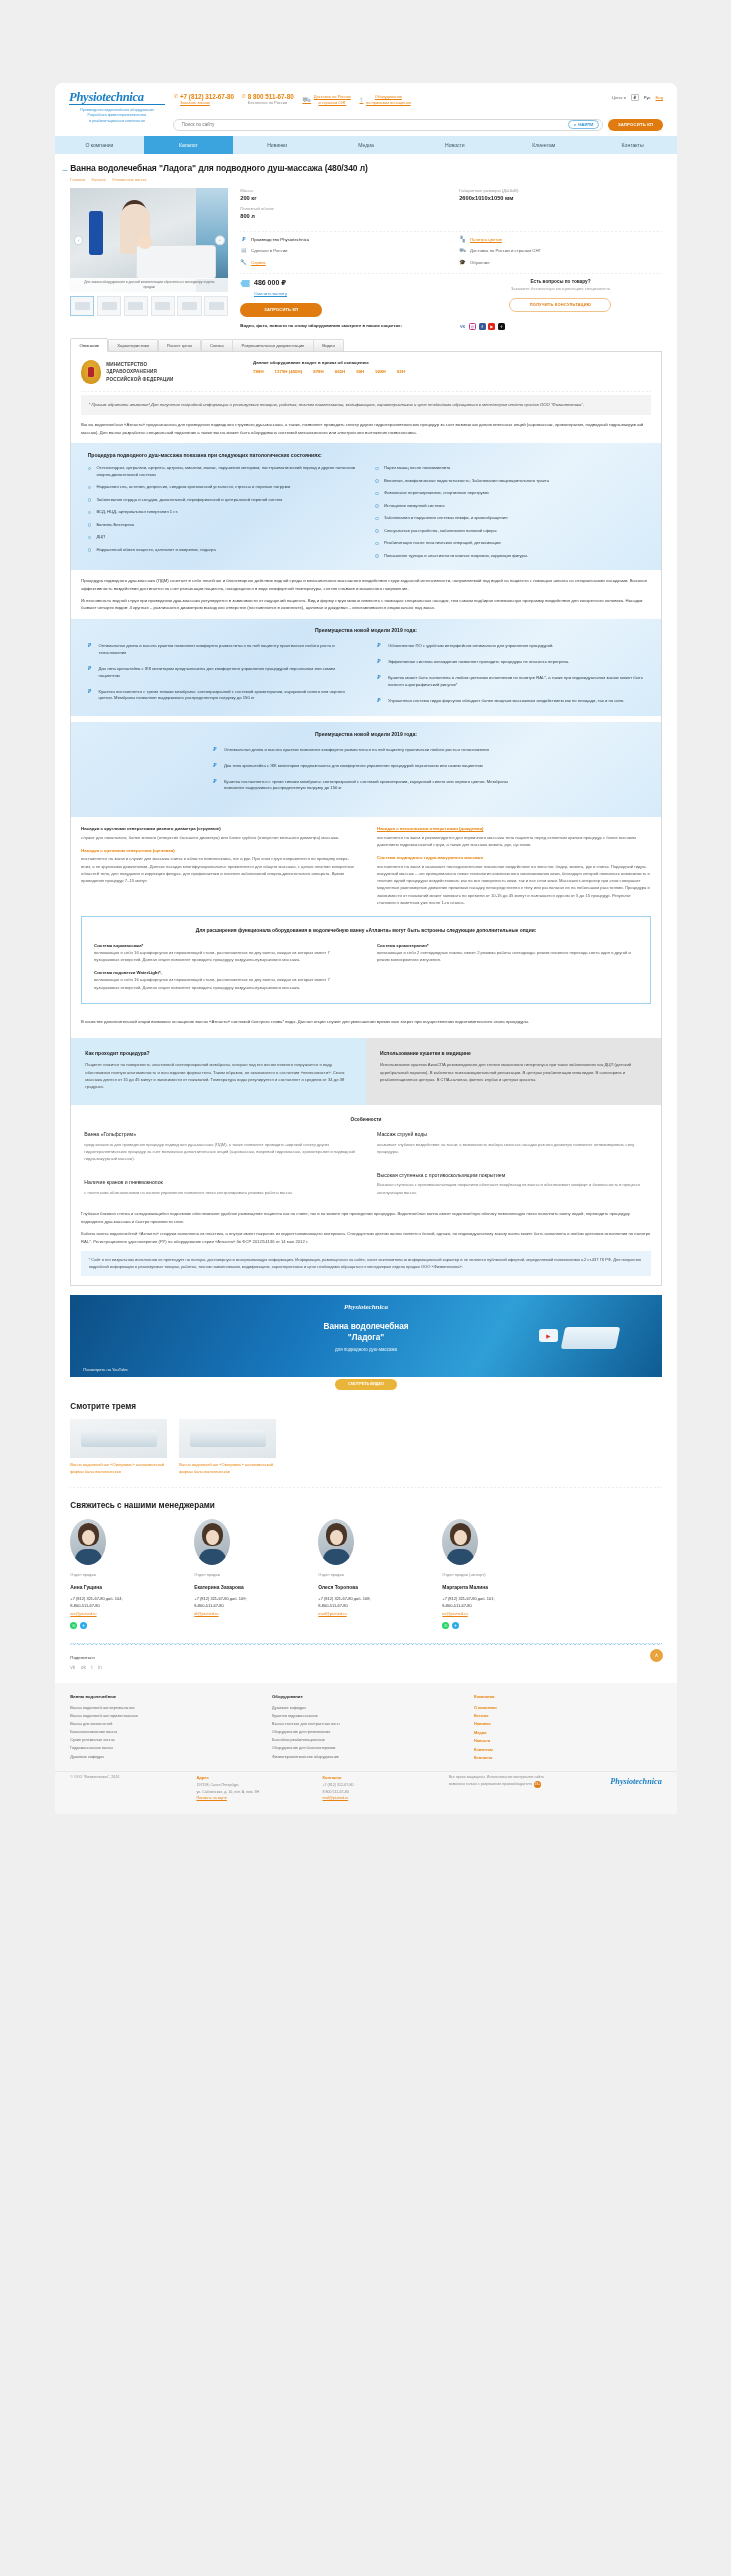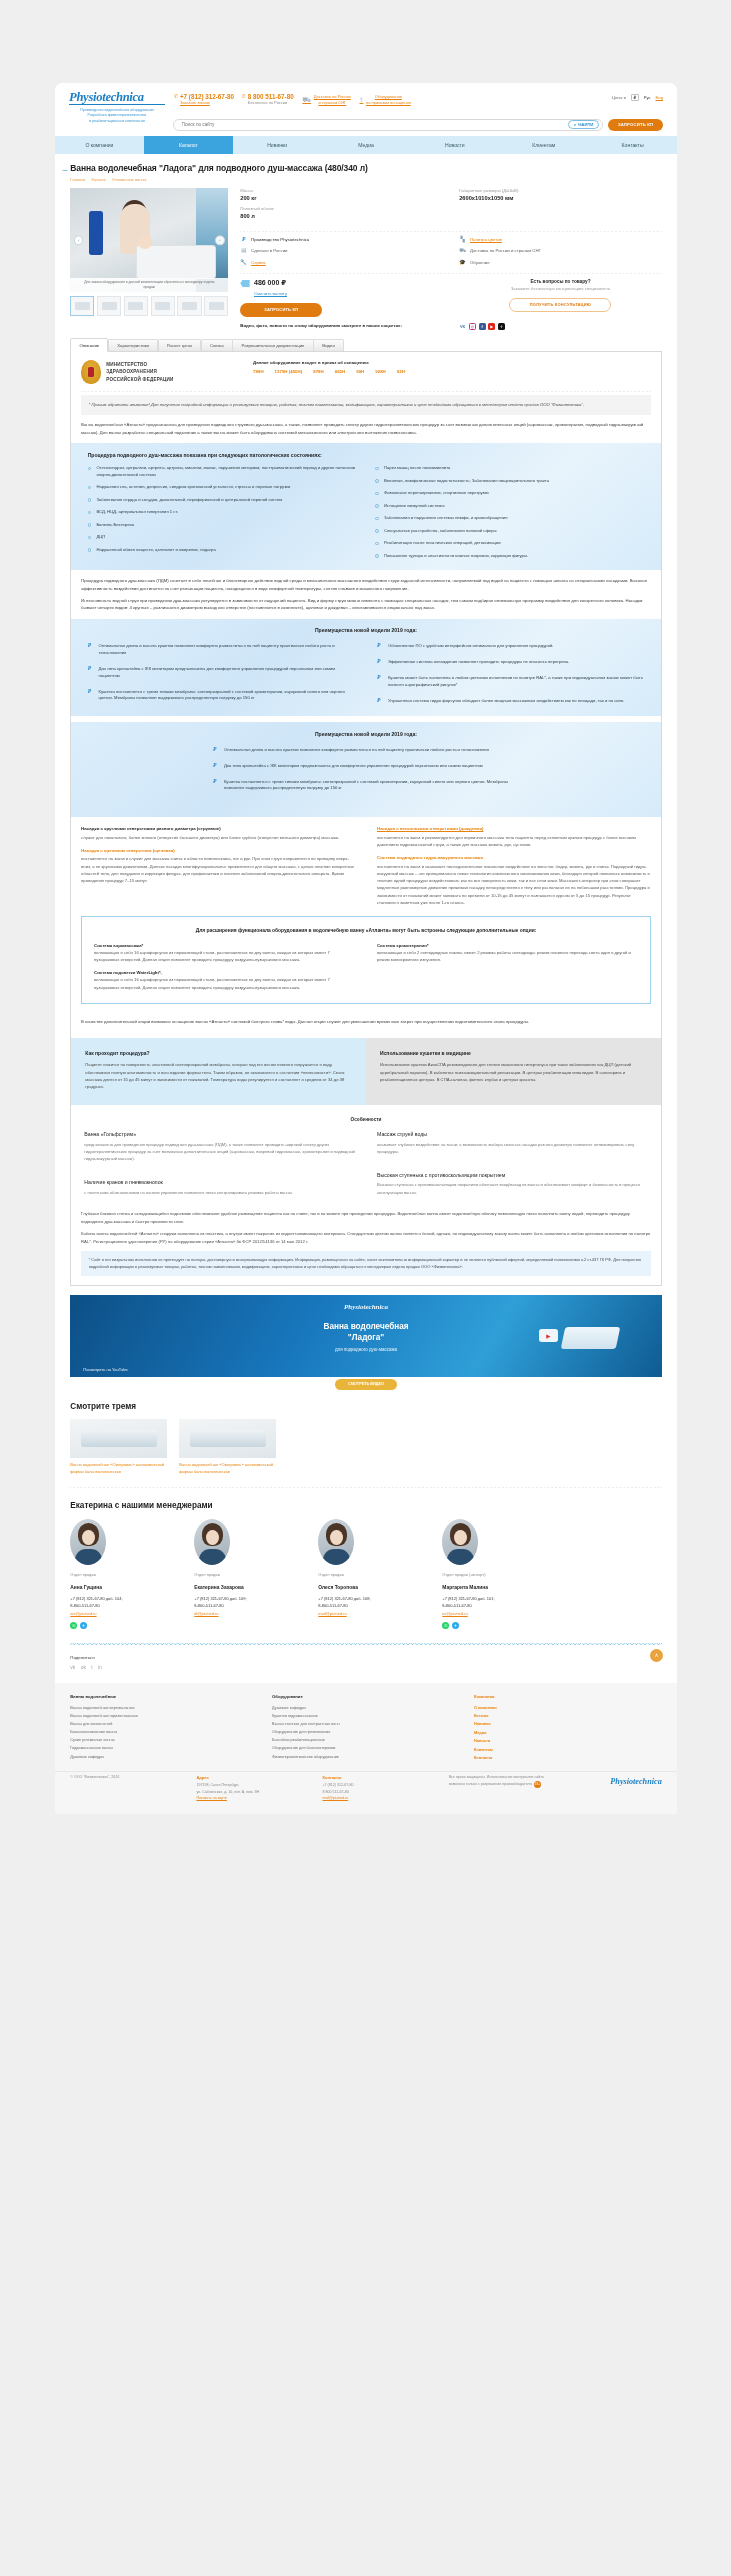--- a/index.html
+++ b/index.html
@@ -671,21 +671,21 @@
             <i></i>
           </div>
         <div class="sa-t">Ванна водолечебная «Оккервиль» анатомической формы бальнеологическая</div>
       </div>
     </div>
   </div>
 
   <div class="wave" style="margin:9.8px 15.3px 0 15.3px;"></div>
 
   <div class="mgrs">
-    <h2>Екатерина с нашими менеджерами</h2>
+    <h2>Свяжитесь с нашими менеджерами</h2>
     <div class="mgr-grid">
       <div class="mgr">
         <div class="ava">
             <div class="h"></div>
             <div class="f"></div>
             <div class="b"></div>
           </div>
         <div class="mgr-dep">Отдел продаж</div>
         <div class="mgr-name">Анна Гущина</div>
         <div class="mgr-ph">

